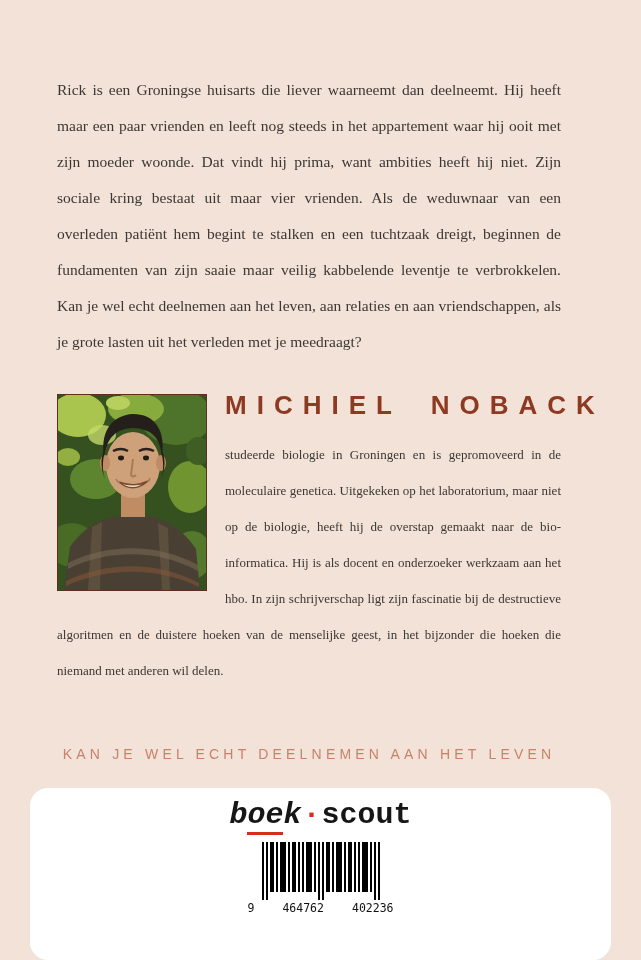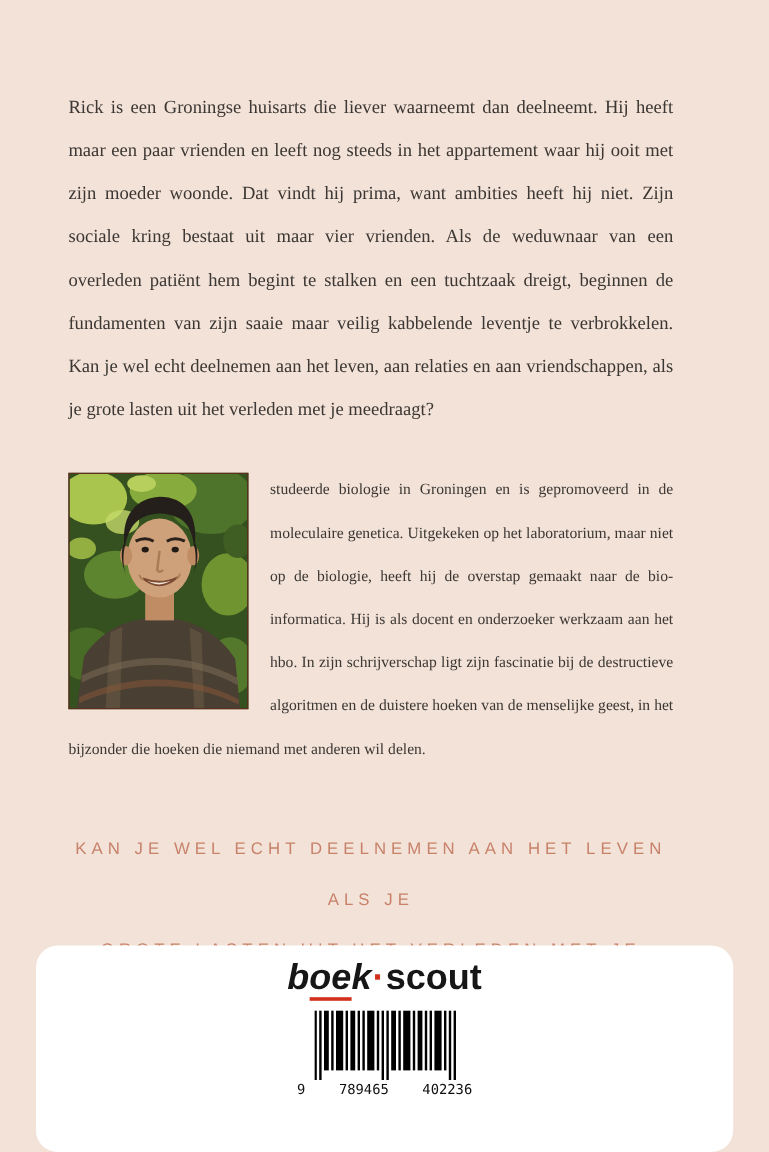--- a/index.html
+++ b/index.html
@@ -64,21 +64,21 @@
   .publisher-card {
     position: absolute;
     left: 30px; right: 30px;
     top: 788px; bottom: 0;
     background: #ffffff;
     border-radius: 18px;
     text-align: center;
   }
   .logo {
     margin-top: 10px;
-    font-family: Liberation Sans, sans-serif;
+    font-family: Liberation Mono, monospace;
     font-size: 30px;
     color: #161616;
     line-height: 34px;
   }
   .logo .boek { font-style: italic; font-weight: bold; }
   .logo .oe { border-bottom: 3px solid #d2301c; }
   .logo .dot { color: #d2301c; font-weight: bold; padding: 0 1px; }
   .logo .scout { font-weight: bold; }
   .barcode-wrap { margin-top: 10px; }
   .barcode-bars { display: block; margin: 0 auto; }
@@ -139,20 +139,21 @@
         <ellipse cx="88" cy="63" rx="3" ry="2.4" fill="#211a15"></ellipse>
 
         <path d="M 75,64 L 73,80 Q 75,83 78,80" stroke="#a97a55" stroke-width="2" fill="none"></path>
 
         <path d="M 61,87 Q 75,99 90,86 Q 76,93 61,87 Z" fill="#efe6d6" stroke="#7c4a33" stroke-width="1.5"></path>
         <path d="M 58,84 Q 60,88 62,88" stroke="#a97a55" stroke-width="1.5" fill="none"></path>
         <path d="M 92,83 Q 91,87 89,87" stroke="#a97a55" stroke-width="1.5" fill="none"></path>
       </svg>
     </div>
 
+    <h1 class="author-name">MICHIEL NOBACK</h1>
 
     <p class="bio">studeerde biologie in Groningen en is gepromoveerd in de moleculaire genetica. Uitgekeken op het laboratorium, maar niet op de biologie, heeft hij de overstap gemaakt naar de bio-informatica. Hij is als docent en onderzoeker werkzaam aan het hbo. In zijn schrijverschap ligt zijn fascinatie bij de destructieve algoritmen en de duistere hoeken van de menselijke geest, in het bijzonder die hoeken die niemand met anderen wil delen.</p>
   </div>
 
   <div class="tagline">
     <div>KAN JE WEL ECHT DEELNEMEN AAN HET LEVEN ALS JE</div>
     <div>GROTE LASTEN UIT HET VERLEDEN MET JE MEEDRAAGT?</div>
   </div>
 
 </div>
@@ -190,18 +191,18 @@
       <rect x="92" y="0" width="2" height="50" fill="#000"></rect>
       <rect x="96" y="0" width="2" height="50" fill="#000"></rect>
       <rect x="100" y="0" width="6" height="50" fill="#000"></rect>
       <rect x="108" y="0" width="2" height="50" fill="#000"></rect>
 
       <rect x="112" y="0" width="2" height="58" fill="#000"></rect>
       <rect x="116" y="0" width="2" height="58" fill="#000"></rect>
     </svg>
     <div class="barcode-digits">
       <span>9</span>
-      <span>789465</span>
+      <span>464762</span>
       <span>402236</span>
     </div>
   </div>
 
 </div>
 
 </body></html>

